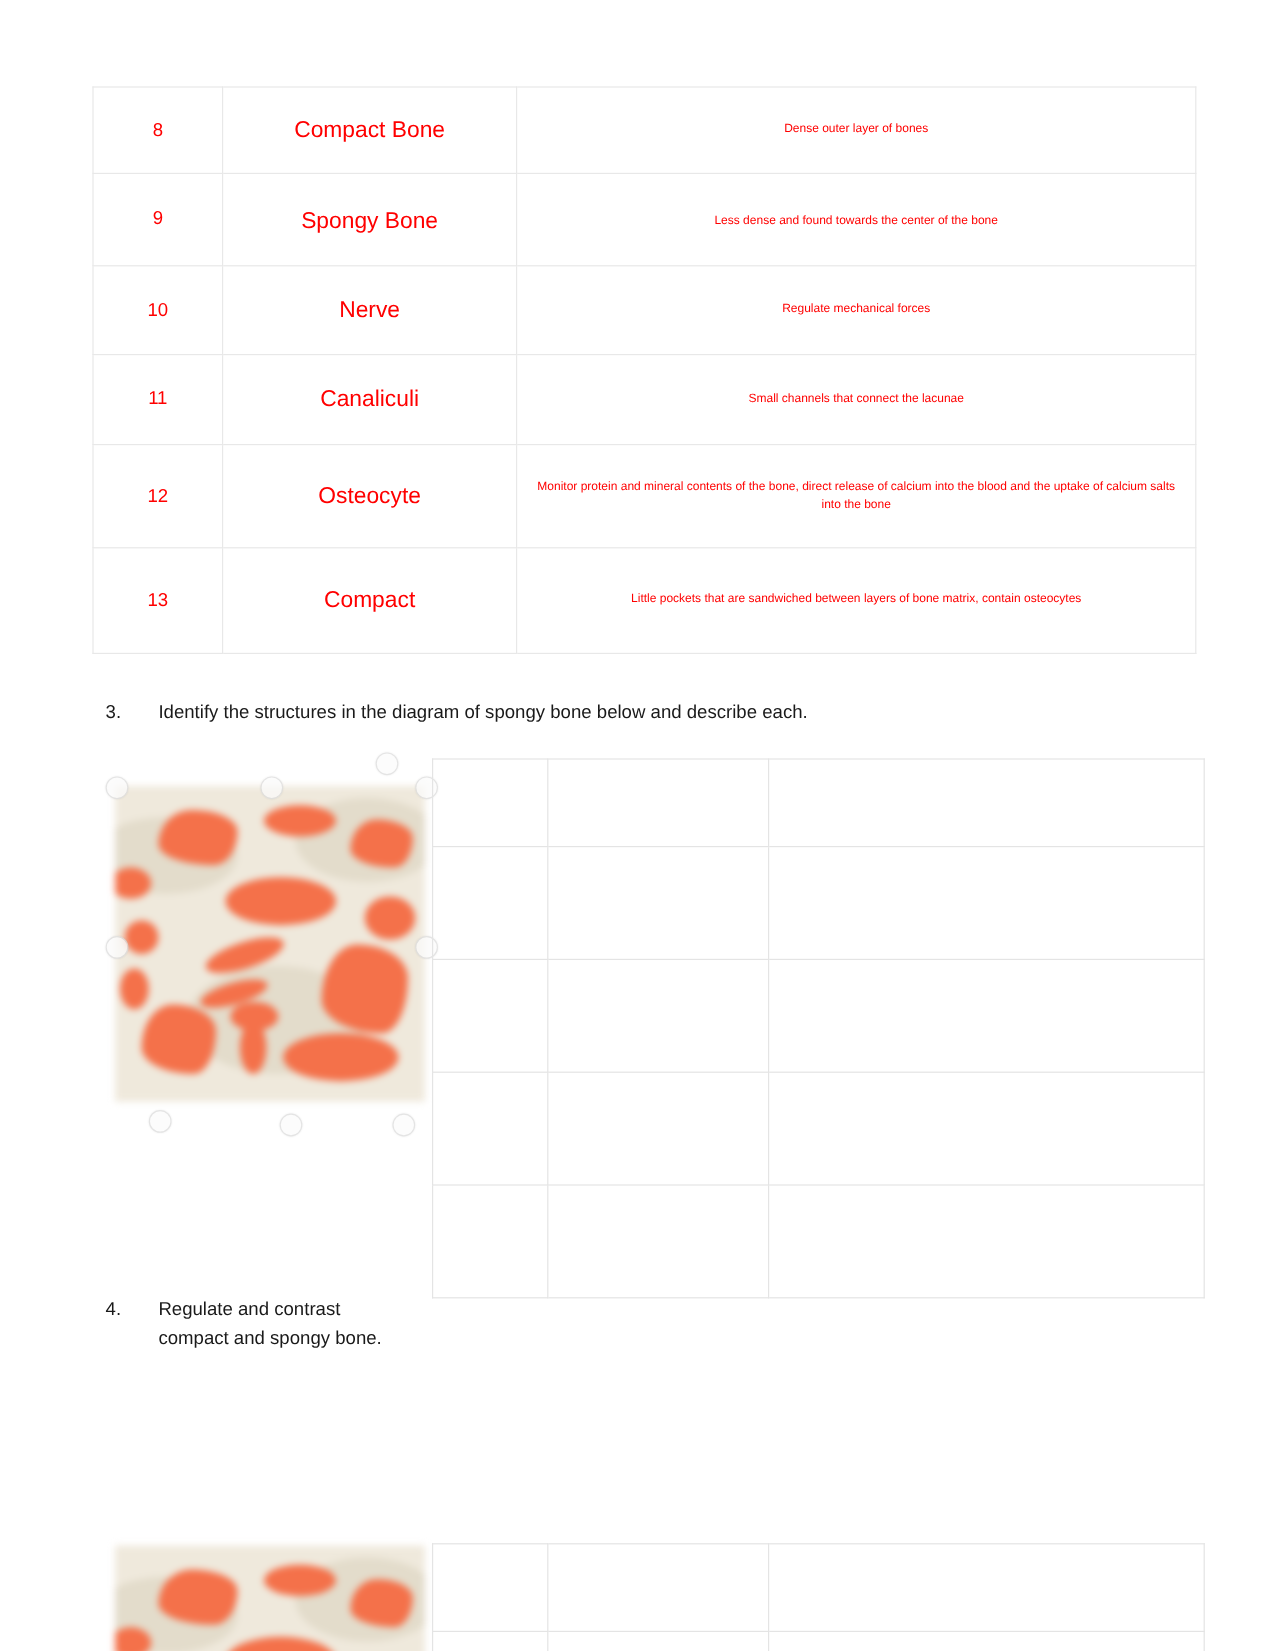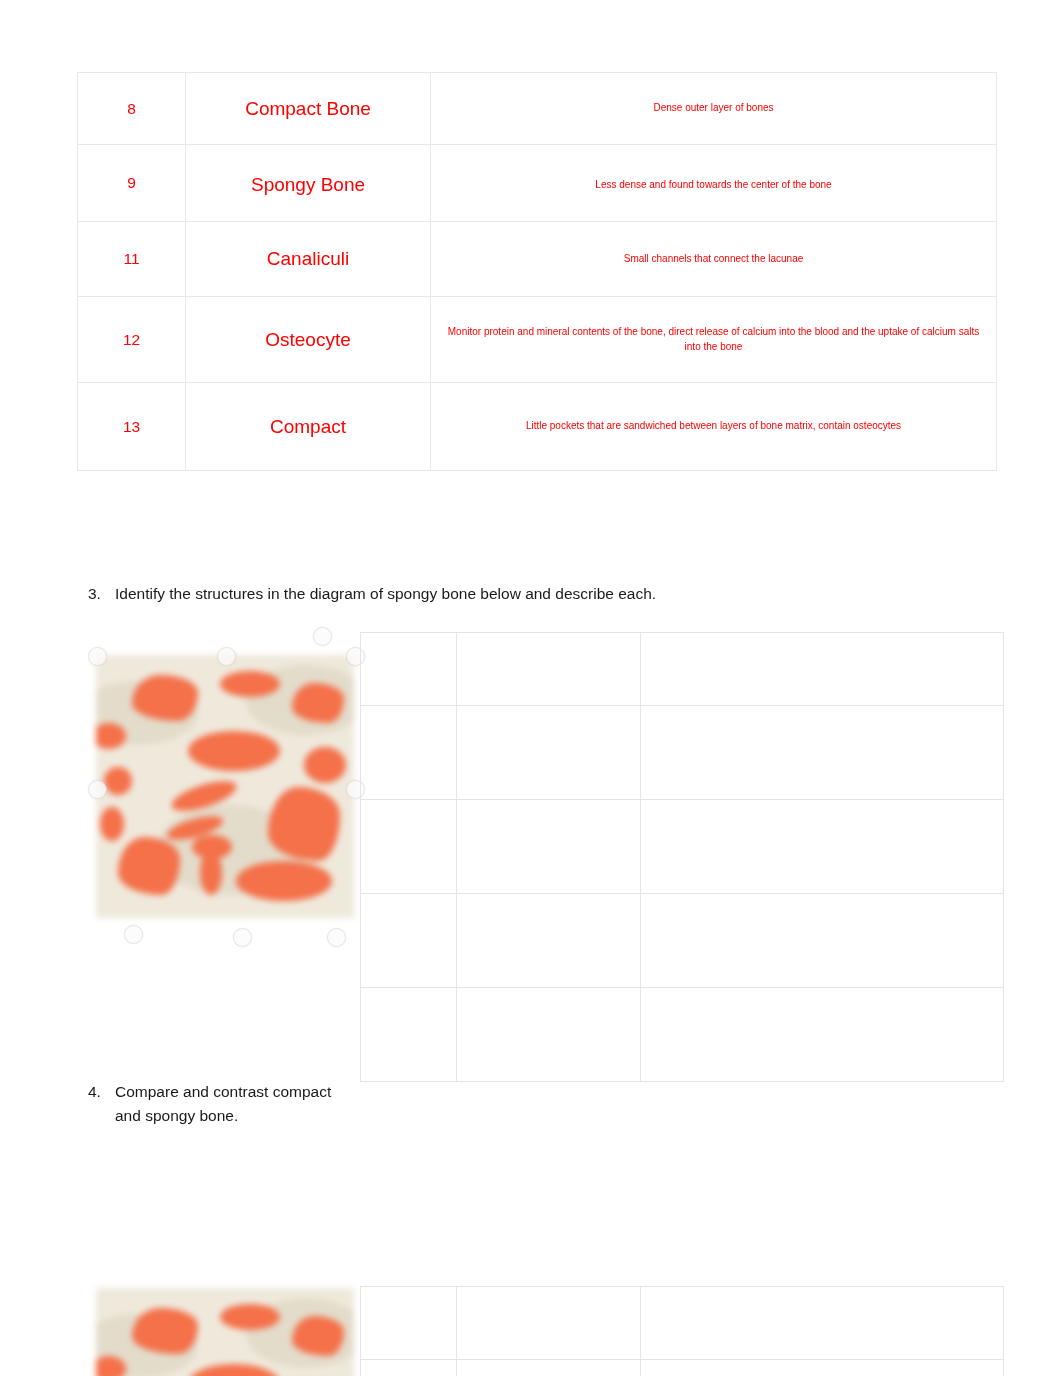--- a/index.html
+++ b/index.html
@@ -55,21 +55,21 @@
   }
   .q-num {
     position: absolute;
     left: 0;
     top: 0;
     width: 32px;
     text-align: left;
   }
   .q-text {
     display: block;
-    margin-left: 27px;
+    margin-left: 44px;
   }
   #question-3 { left: 88px; top: 582px; width: 760px; }
   #question-4 { left: 88px; top: 1080px; width: 250px; }
 
   
   .bone-img {
     position: absolute;
     background: #efe9dc;
     overflow: hidden;
     filter: blur(3.2px);
@@ -131,20 +131,25 @@
   <tbody>
     <tr class="row-h1">
       <td class="col-num">8</td>
       <td class="col-term">Compact Bone</td>
       <td class="col-desc">Dense outer layer of bones</td>
     </tr>
     <tr class="row-h2">
       <td class="col-num">9</td>
       <td class="col-term nudge-down">Spongy Bone</td>
       <td class="col-desc nudge-down">Less dense and found towards the center of the bone</td>
+    </tr>
+    <tr class="row-h3">
+      <td class="col-num">10</td>
+      <td class="col-term">Nerve</td>
+      <td class="col-desc">Regulate mechanical forces</td>
     </tr>
     <tr class="row-h4">
       <td class="col-num">11</td>
       <td class="col-term">Canaliculi</td>
       <td class="col-desc">Small channels that connect the lacunae</td>
     </tr>
     <tr class="row-h5">
       <td class="col-num">12</td>
       <td class="col-term">Osteocyte</td>
       <td class="col-desc">Monitor protein and mineral contents of the bone, direct release of calcium into the blood and the uptake of calcium salts into the bone</td>
@@ -219,21 +224,21 @@
     <tr class="tall">
       <td class="ac1"></td>
       <td class="ac2"></td>
       <td class="ac3"></td>
     </tr>
   </tbody>
 </table>
 
 <div class="question" id="question-4">
   <span class="q-num">4.</span>
-  <span class="q-text">Compare and contrast compact and spongy bone.</span>
+  <span class="q-text">Regulate and contrast compact and spongy bone.</span>
 </div>
 
 <div class="bone-img" id="bone-image-2">
   <div class="shade" style="left:-18px; top:26px;  width:120px; height:64px;"></div>
 
   <div class="shade" style="left:150px; top:10px;  width:120px; height:70px;"></div>
 
   <div class="blob tri" style="left:36px;  top:20px;  width:66px;  height:46px;"></div>
   <div class="blob" style="left:124px; top:16px;  width:60px;  height:26px;"></div>
   <div class="blob tri" style="left:196px; top:28px;  width:52px;  height:40px;"></div>

